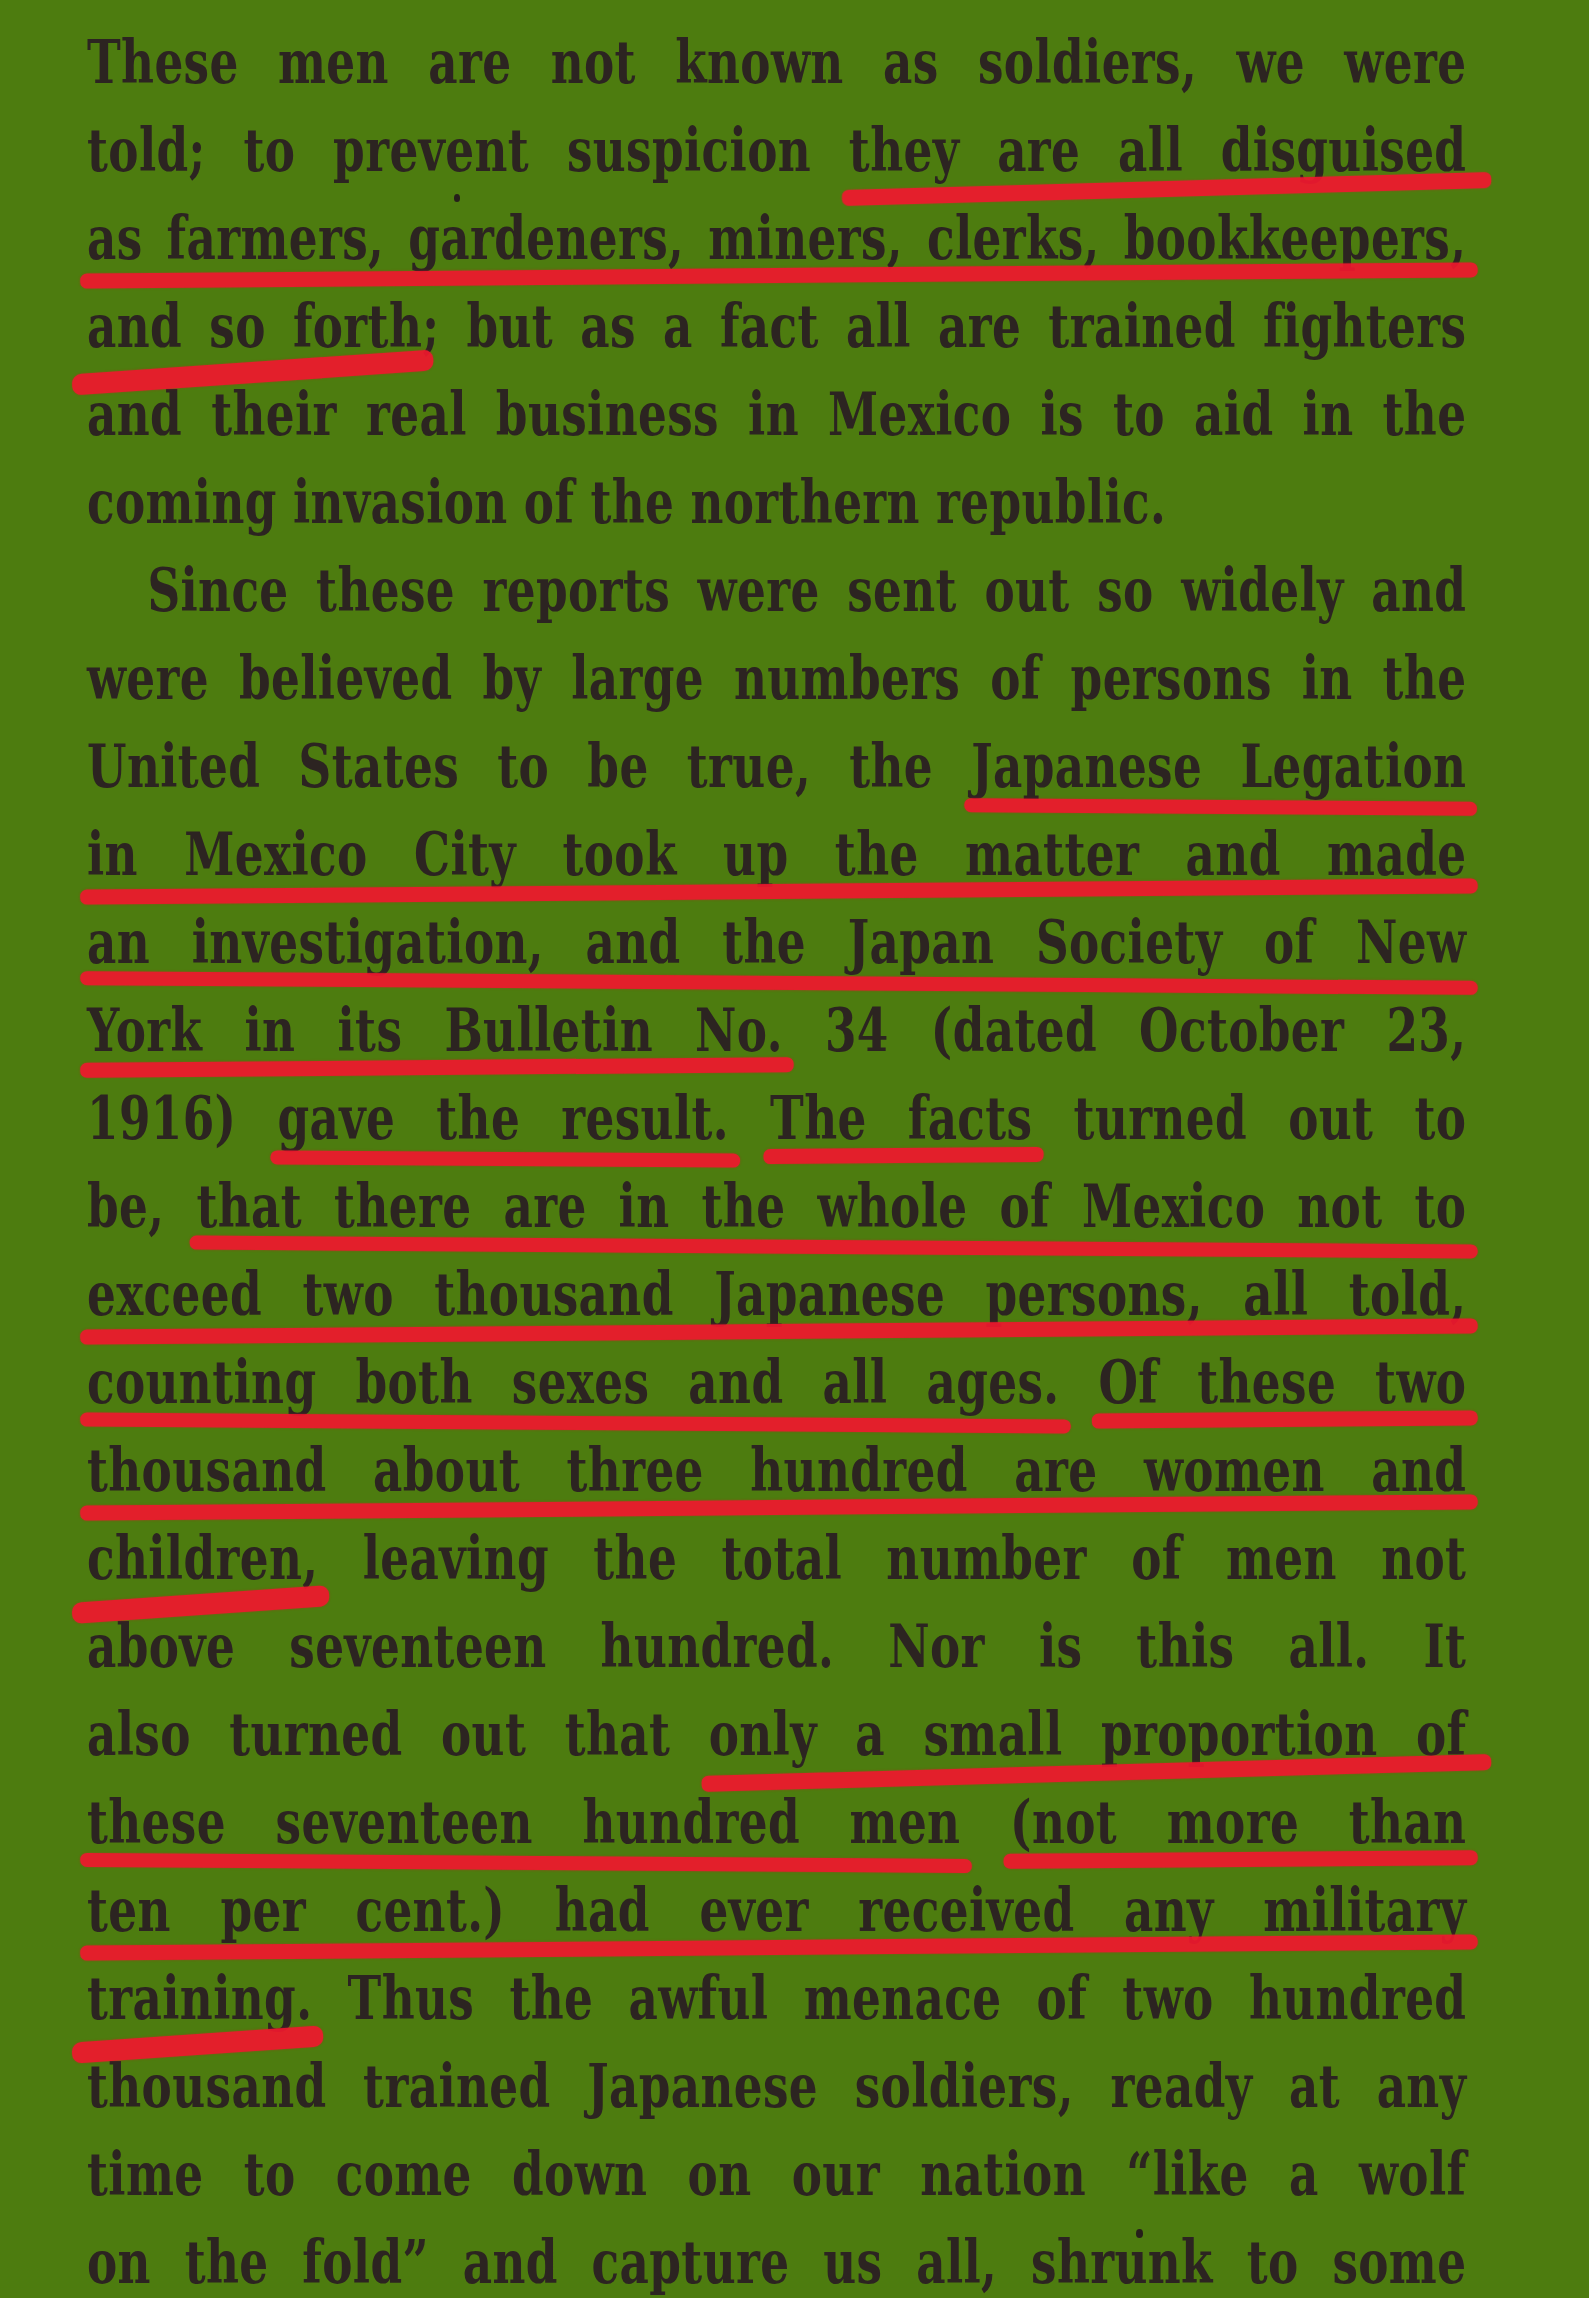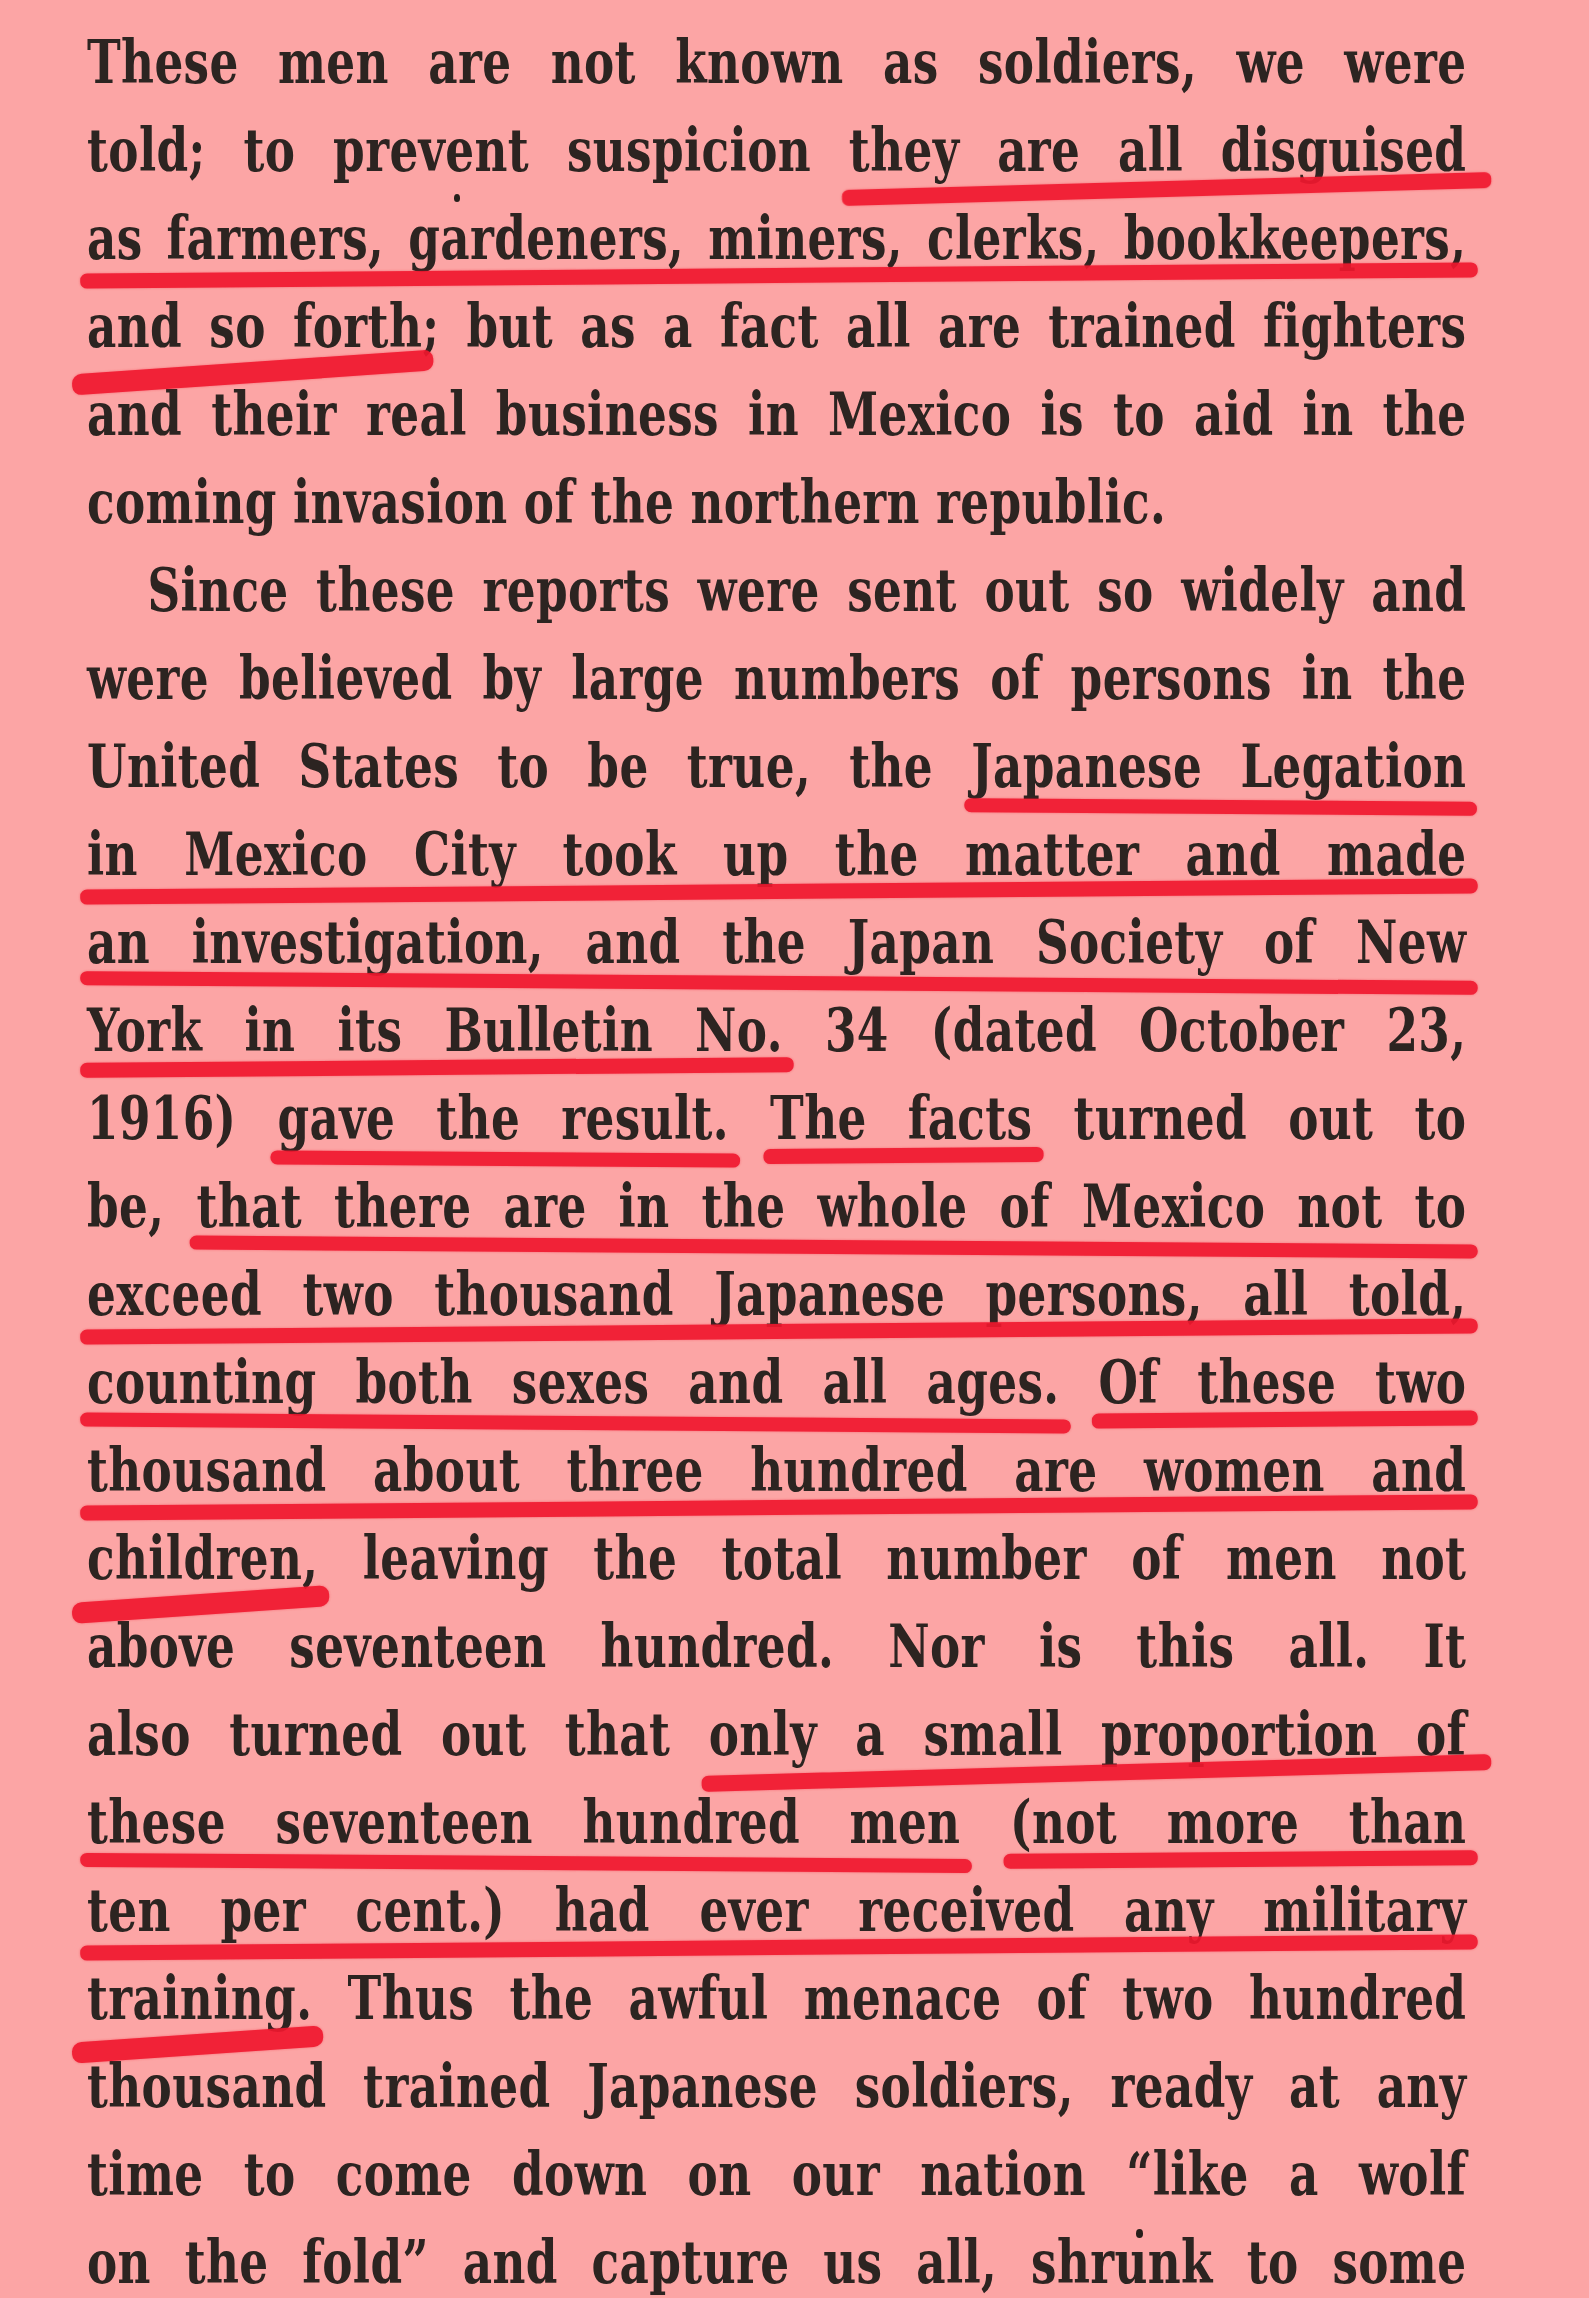--- a/index.html
+++ b/index.html
@@ -4,21 +4,21 @@
 <style>
   html,body{margin:0;padding:0;}
   body{
     width:1590px;height:2298px;
     background:#fdfdfa;
     overflow:hidden;
     position:relative;
   }
   .page{
     position:absolute;inset:0;
-    background:#fca5a5;
+    background:#4d7c0f;
   }
   .text-block{
     position:absolute;
     left:87px;top:18.3px;
     width:1827px;
     transform:scaleX(0.755);
     transform-origin:0 0;
     font-family:"DejaVu Serif","Liberation Serif",serif;
     font-weight:700;
     font-size:60px;

